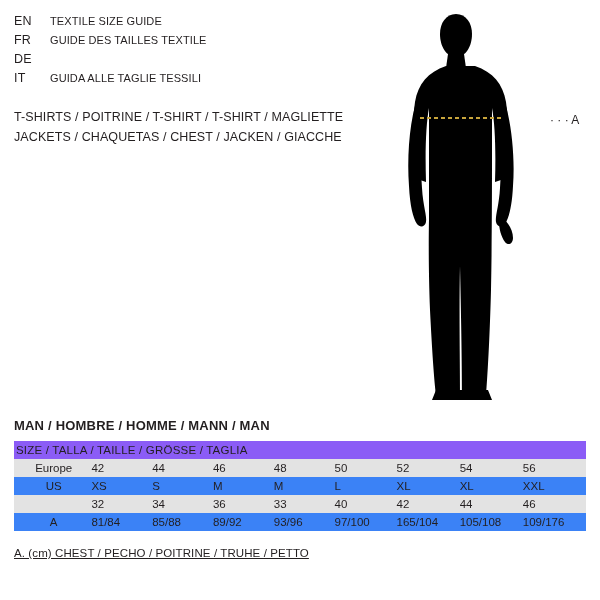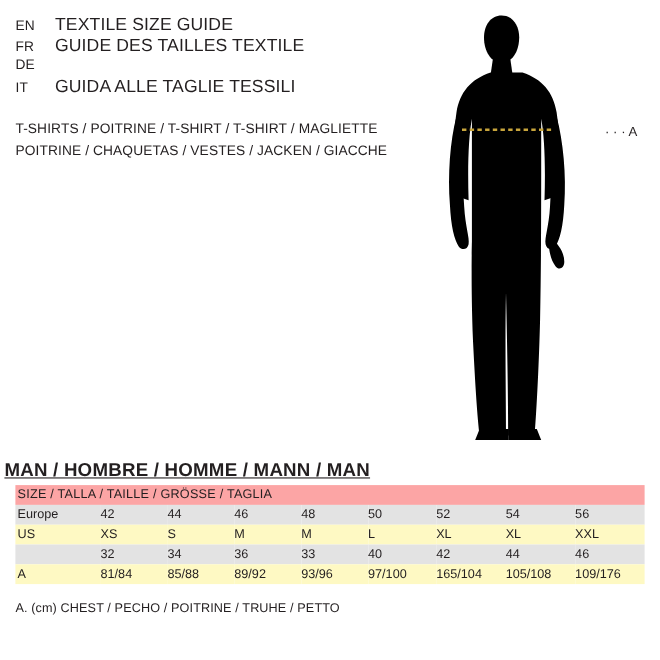--- a/index.html
+++ b/index.html
@@ -29,21 +29,21 @@
     align-items: baseline;
     height: 19px;
   }
   .lang-code {
     width: 36px;
     flex: 0 0 36px;
     font-size: 12.5px;
     letter-spacing: 0.2px;
   }
   .lang-text {
-    font-size: 16px;
+    font-size: 11px;
     letter-spacing: 0.1px;
   }
 
   
   #category-block {
     position: absolute;
     left: 14px;
     top: 110px;
     width: 400px;
   }
@@ -66,70 +66,71 @@
     position: absolute;
     left: 168px;
     top: 103px;
     font-size: 12px;
     color: #231f20;
   }
 
   
   #man-heading {
     position: absolute;
-    left: 4px;
+    left: 14px;
     top: 418px;
-    font-size: 17px;
+    font-size: 13px;
     font-weight: bold;
     letter-spacing: 0.2px;
-    text-decoration: underline;
   }
 
   
   #size-table {
     position: absolute;
     left: 14px;
     top: 441px;
     width: 572px;
     border-collapse: collapse;
     font-size: 11.5px;
   }
   #size-table td, #size-table th {
     padding: 0;
     height: 18px;
     text-align: left;
     font-weight: normal;
     vertical-align: middle;
   }
   #size-table thead tr {
-    background: #fca5a5;
+    background: #8b5cf6;
     margin-left: 32px;
   }
   #size-table thead th {
     padding-left: 2px;
     letter-spacing: 0.2px;
   }
   #size-table tbody tr.shade { background: #e3e3e3; }
-  #size-table tbody tr.plain { background: #fef9c3; }
+  #size-table tbody tr.plain { background: #3b82f6; }
   #size-table tbody td.rowlabel {
     padding-left: 2px;
     width: 86px;
+    text-align: center;
   }
   #size-table tbody td.val {
     width: 68px;
     text-align: left;
   }
 
   
   #footnote {
     position: absolute;
     left: 14px;
     top: 547px;
     font-size: 11.5px;
     letter-spacing: 0.1px;
+    text-decoration: underline;
   }
 </style>
 </head>
 <body>
 
 <div id="lang-block">
     <div class="lang-row">
       <div class="lang-code">EN</div>
       <div class="lang-text">TEXTILE SIZE GUIDE</div>
     </div>
@@ -141,21 +142,21 @@
       <div class="lang-code">DE</div>
     </div>
     <div class="lang-row">
       <div class="lang-code">IT</div>
       <div class="lang-text">GUIDA ALLE TAGLIE TESSILI</div>
     </div>
   </div>
 
 <div id="category-block">
     <div class="cat-line">T-SHIRTS / POITRINE / T-SHIRT / T-SHIRT / MAGLIETTE</div>
-    <div class="cat-line">POITRINE / CHAQUETAS / VESTES / JACKEN / GIACCHE</div>
+    <div class="cat-line">JACKETS / CHAQUETAS / CHEST / JACKEN / GIACCHE</div>
   </div>
 
 <div id="figure-wrap">
   <svg id="figure-svg" width="200" height="390" viewBox="0 0 200 390">
     <g fill="#000000">
 
       <path d="M74,4 C64,4 58,13 58,24 C58,36 64,47 74,47 C84,47 90,36 90,24 C90,13 84,4 74,4 Z"></path>
 
       <path d="M66,44 L82,44 L84,58 L64,58 Z"></path>
 

